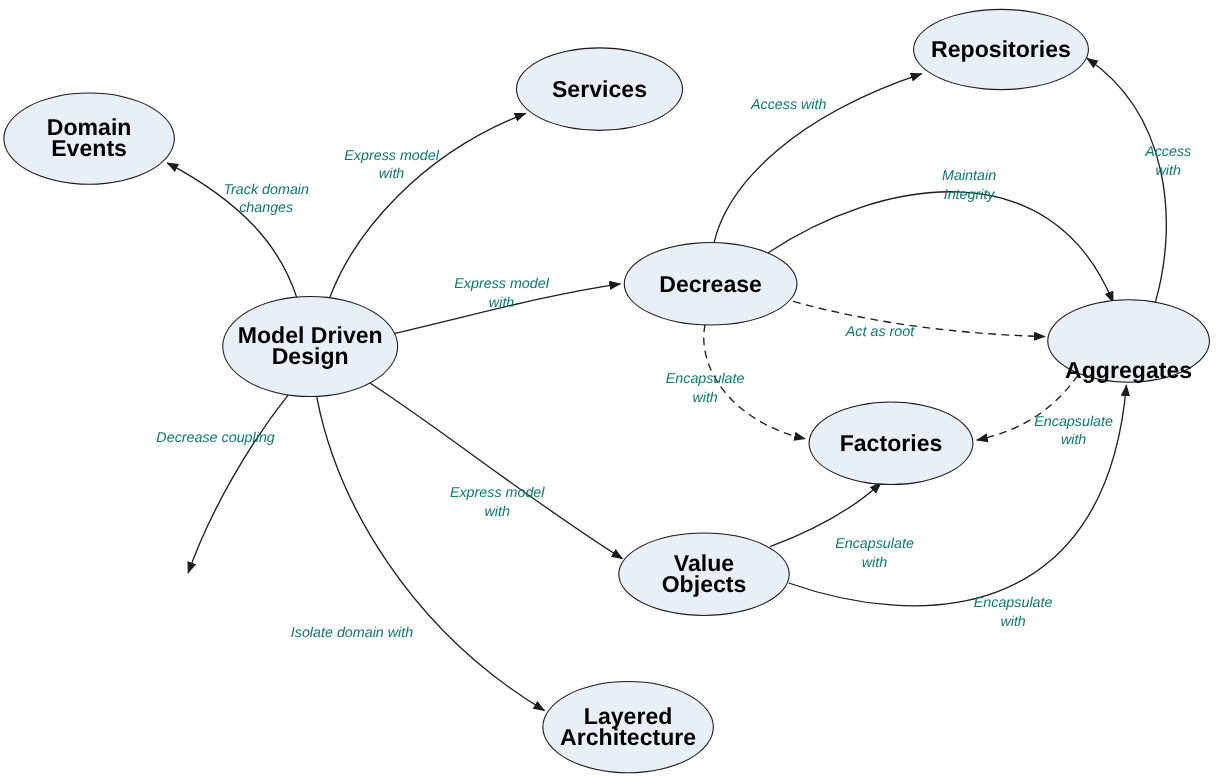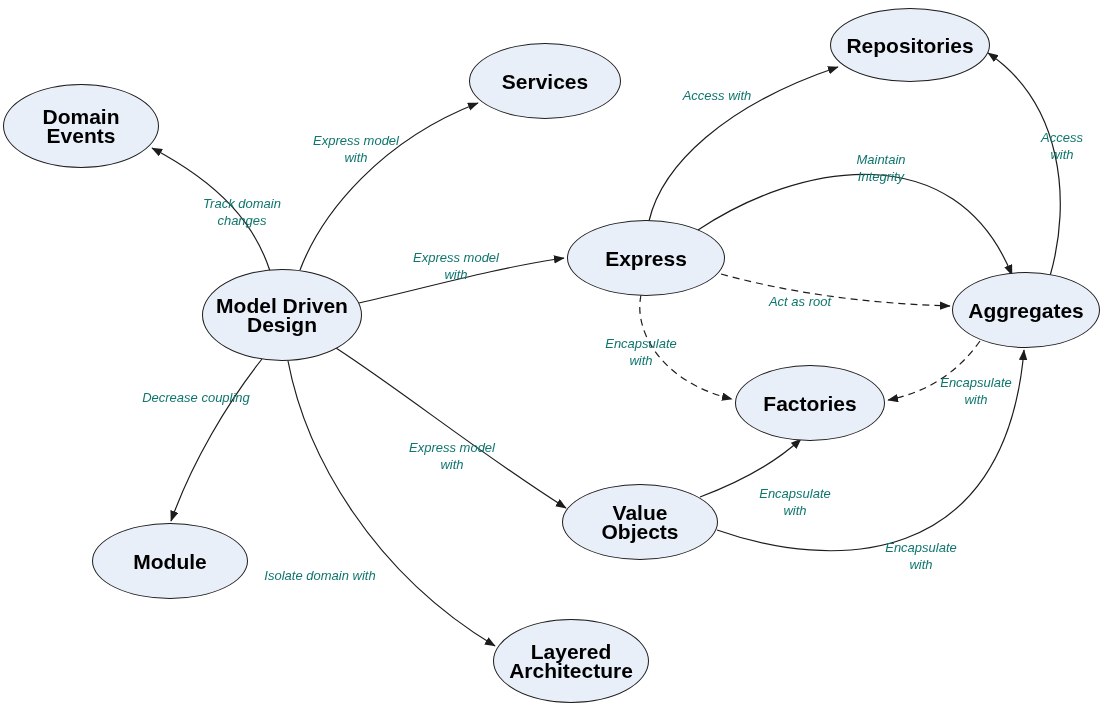--- a/index.html
+++ b/index.html
@@ -69,21 +69,21 @@
     <path class="edge" d="M 649 221 C 662 165, 725 105, 838 67" marker-end="url(#arrow)"></path>
     <path class="edge" d="M 698 230 C 800 162, 955 135, 1012 275" marker-end="url(#arrow)"></path>
     <path class="edge" d="M 1050 276 C 1072 200, 1062 103, 988 53" marker-end="url(#arrow)"></path>
     <path class="edge dashed" d="M 721 274 C 805 297, 885 304, 950 306" marker-end="url(#arrow)"></path>
     <path class="edge dashed" d="M 641 295 C 633 333, 664 383, 732 399" marker-end="url(#arrow)"></path>
     <path class="edge dashed" d="M 980 341 C 958 372, 928 392, 888 400" marker-end="url(#arrow)"></path>
     <path class="edge" d="M 700 497 C 740 482, 776 462, 801 439" marker-end="url(#arrow)"></path>
     <path class="edge" d="M 717 530 C 830 570, 1005 572, 1024 350" marker-end="url(#arrow)"></path>
   </svg>
 
-  <div class="edge-label" style="left:242px; top:212px;">Track domain
+  <div class="edge-label" style="left:242px; top:180px;">Track domain
 changes</div>
   <div class="edge-label" style="left:356px; top:149px;">Express model
 with</div>
   <div class="edge-label" style="left:456px; top:266px;">Express model
 with</div>
   <div class="edge-label" style="left:452px; top:456px;">Express model
 with</div>
   <div class="edge-label" style="left:196px; top:397px;">Decrease coupling</div>
   <div class="edge-label" style="left:320px; top:527px;margin-top:48px;">Isolate domain with</div>
   <div class="edge-label" style="left:717px; top:95px;">Access with</div>
@@ -108,32 +108,29 @@
 Events</span>
   </div>
   <div class="node" style="left:910px; top:45px; width:160px; height:74px;">
     <span class="node-label">Repositories</span>
   </div>
   <div class="node" style="left:282px; top:315px; width:160px; height:92px;">
     <span class="node-label">Model Driven
 Design</span>
   </div>
   <div class="node" style="left:646px; top:258px; width:158px; height:76px;">
-    <span class="node-label">Express</span>
+    <span class="node-label">Decrease</span>
   </div>
-  <div class="node" style="left:1026px; top:310px; width:148px; height:76px;">
+  <div class="node" style="left:1026px; top:310px; width:148px; height:76px;align-items:flex-end;">
     <span class="node-label">Aggregates</span>
   </div>
   <div class="node" style="left:810px; top:403px; width:150px; height:76px;">
     <span class="node-label">Factories</span>
   </div>
   <div class="node" style="left:640px; top:522px; width:156px; height:76px;">
     <span class="node-label">Value Objects</span>
-  </div>
-  <div class="node" style="left:170px; top:561px; width:156px; height:76px;">
-    <span class="node-label">Module</span>
   </div>
   <div class="node" style="left:571px; top:661px; width:156px; height:84px;">
     <span class="node-label">Layered
 Architecture</span>
   </div>
 
 </div>
 
 </body></html>

